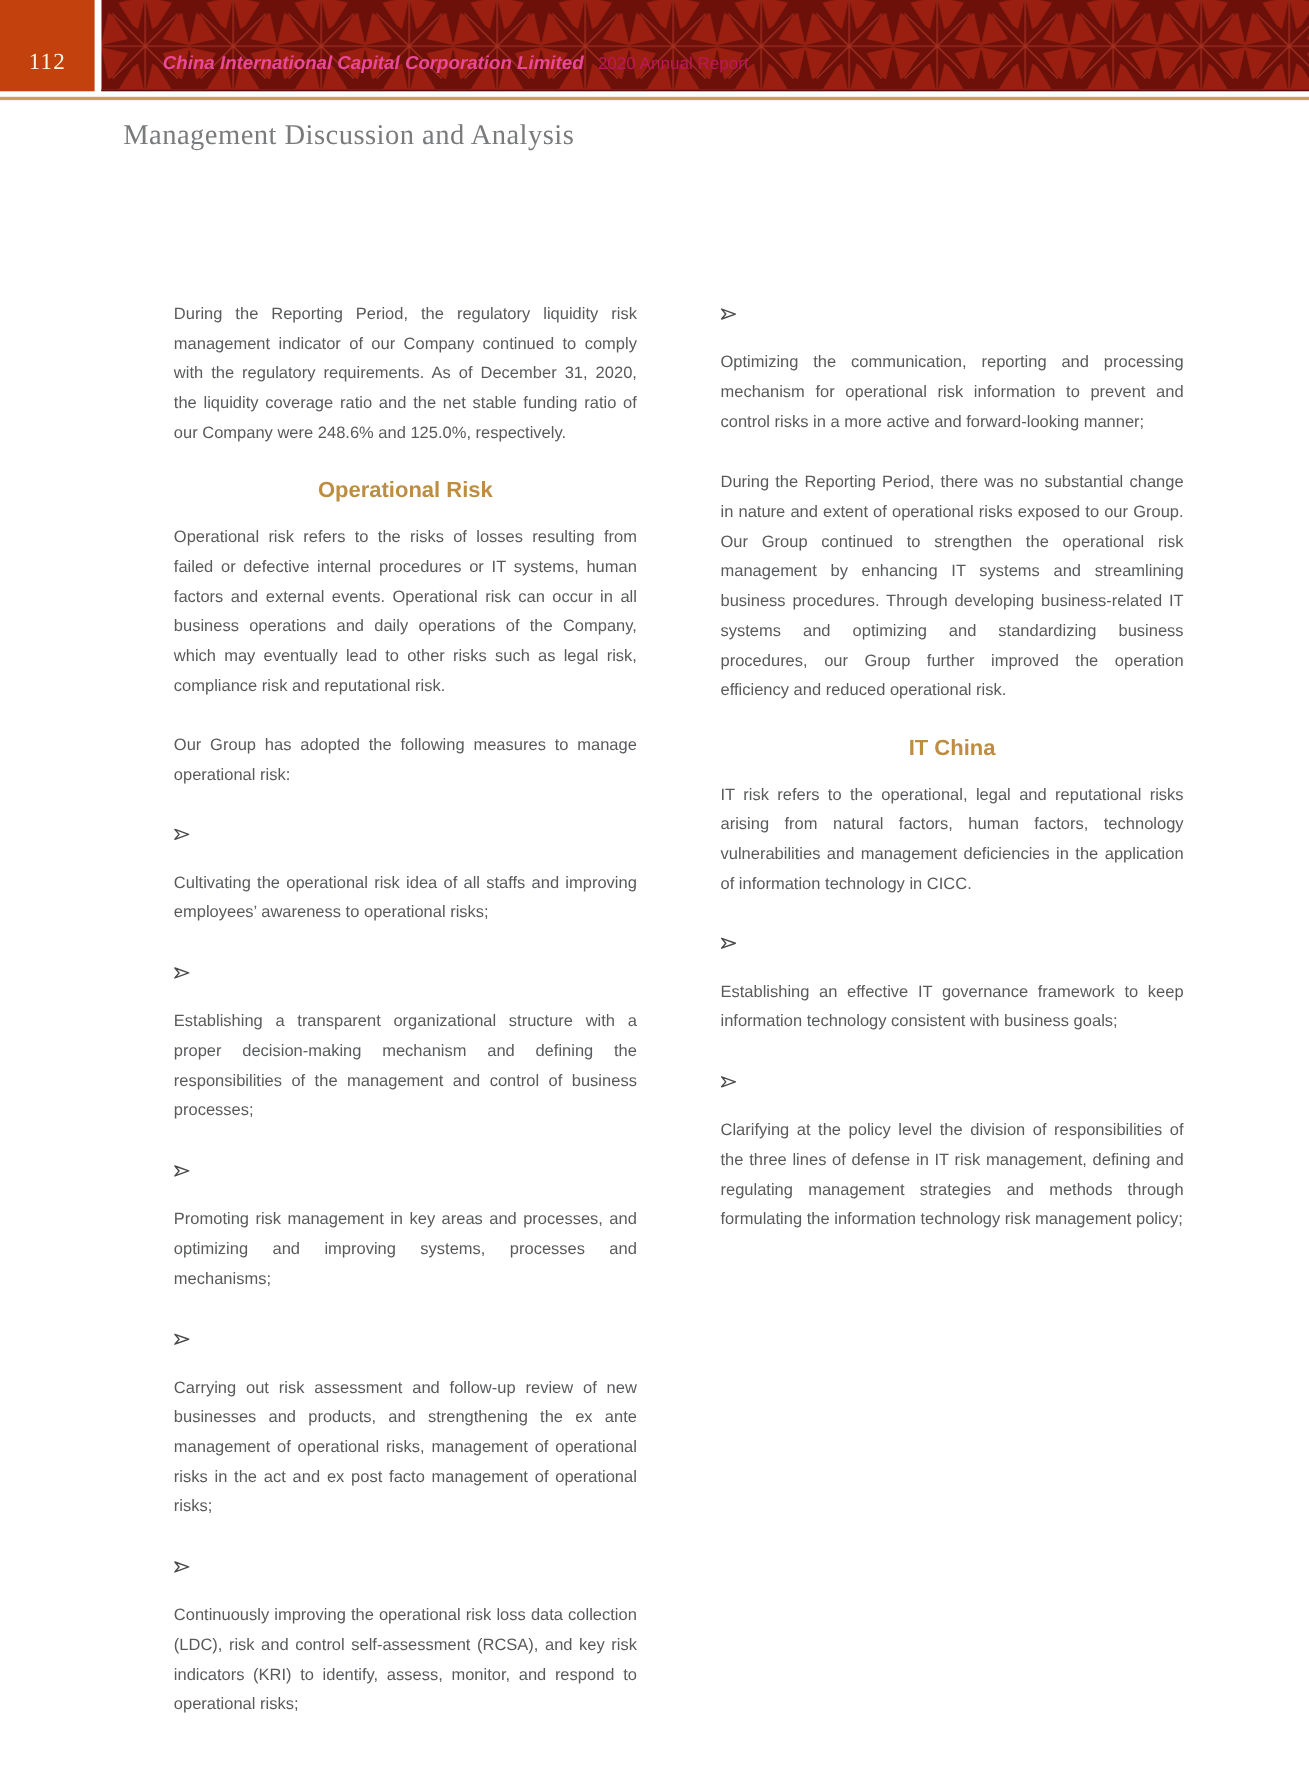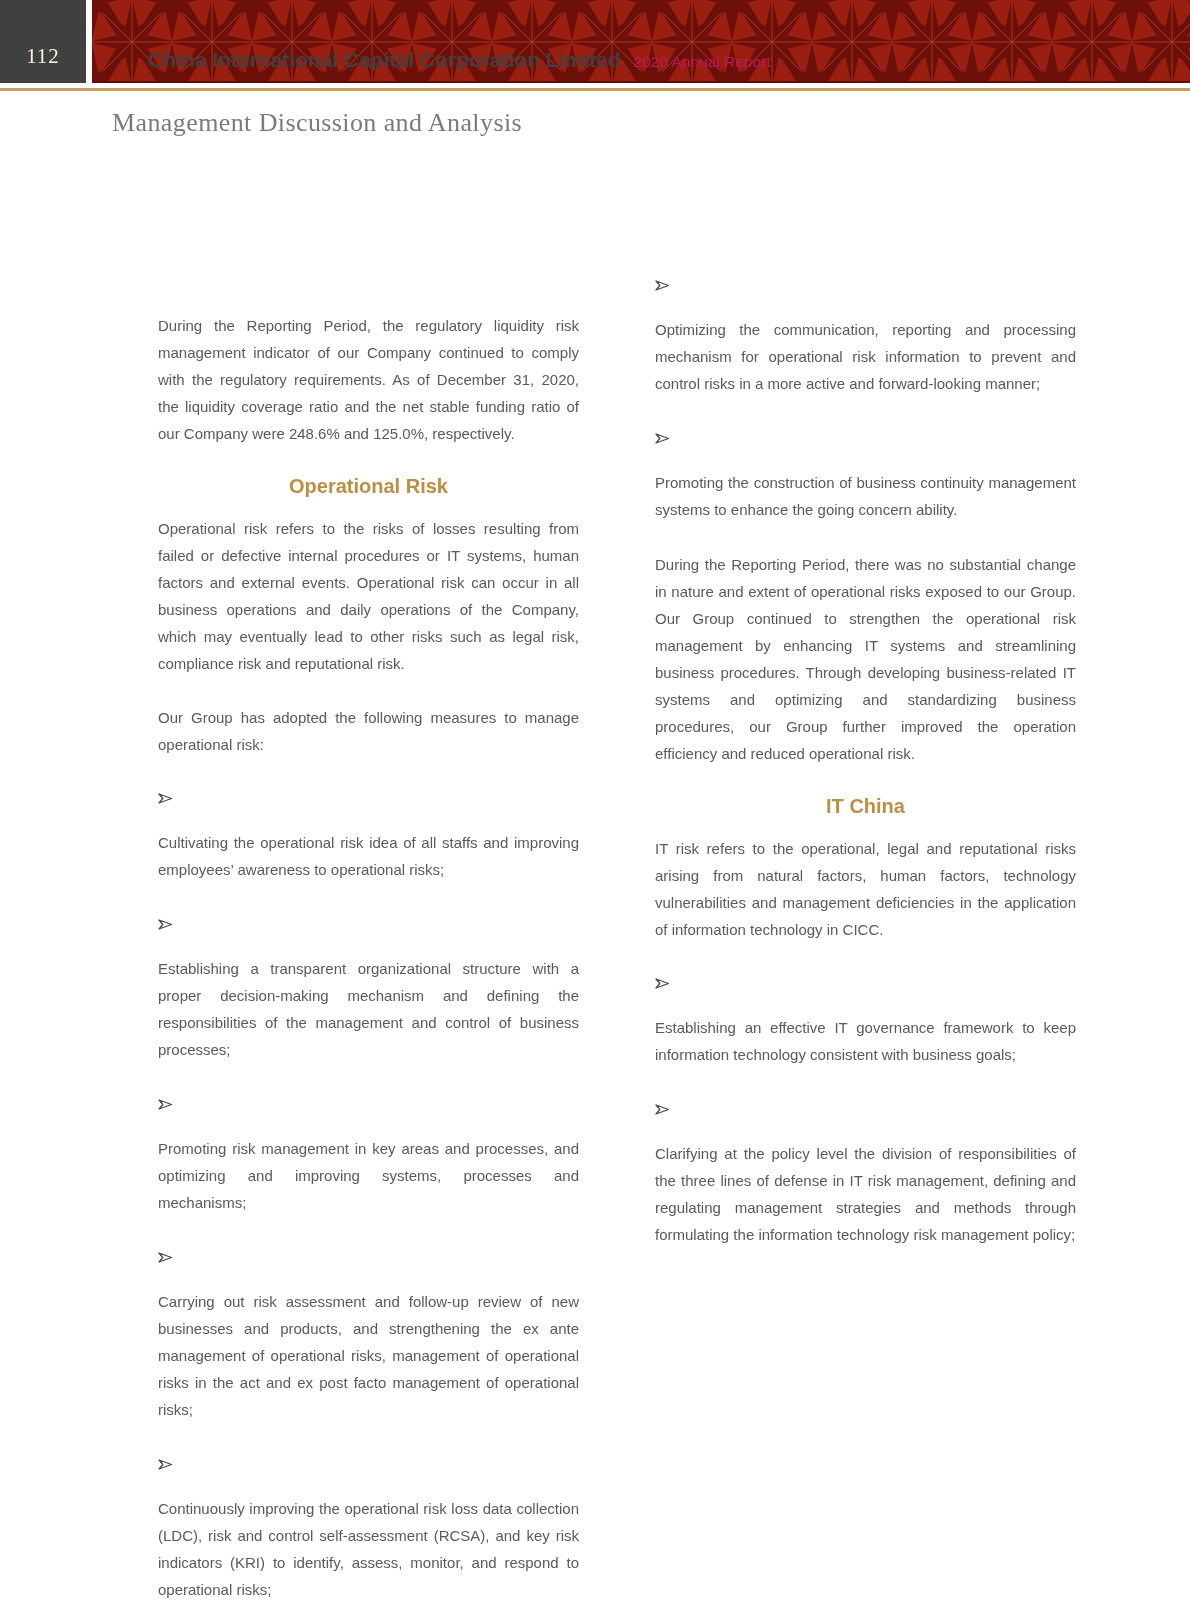--- a/index.html
+++ b/index.html
@@ -2,52 +2,52 @@
 <html><head>
 <meta charset="utf-8">
 <style>
   * { margin:0; padding:0; box-sizing:border-box; }
   html,body { width:1190px; height:1615px; background:#ffffff; }
   body { position:relative; font-family:"Liberation Sans","DejaVu Sans",sans-serif; overflow:hidden; }
 
   
   .pagenum-box{
     position:absolute; left:0; top:0; width:86px; height:83px;
-    background:#404040; display:flex; align-items:center; justify-content:center;
+    background:#c2410c; display:flex; align-items:center; justify-content:center;
     padding-top:30px;
   }
   .pagenum{
     font-family:"Liberation Serif","DejaVu Serif",serif;
     font-size:21px; color:#FCF4E2; letter-spacing:1px;
   }
   .banner{
     position:absolute; left:92px; top:0; right:0; height:83px;
     border-bottom:2px solid #5F0D07; overflow:hidden;
   }
   .banner svg.pattern{ position:absolute; left:0; top:0; width:100%; height:100%; display:block; }
   .banner-text{
     position:absolute; left:56px; top:49px; line-height:1; white-space:nowrap;
   }
-  .company{ font-weight:bold; font-size:21px; color:#404040; }
+  .company{ font-weight:bold; font-size:17px; color:#ec4899;font-style:italic; }
   .report{ font-size:15.5px; color:#be185d; margin-left:13px; font-weight:400; }
   .gold-rule{
     position:absolute; left:0; top:88px; width:100%; height:3px; background:#C8A15F;
   }
   .page-title{
     position:absolute; left:112px; top:108px;
     font-family:"Liberation Serif","DejaVu Serif",serif;
     font-size:26px; font-weight:400; color:#7A7B7D; letter-spacing:0.4px;
   }
 
   
   .col{
     position:absolute; top:272px; width:421px;
     color:#595A5C; font-size:15px; line-height:27px; text-align:justify;
   }
-  .col-left{ left:158px;margin-top:40px; }
+  .col-left{ left:158px; }
   .col-right{ left:655px; }
 
   .para{ margin-bottom:27px; }
   .sec-heading{
     font-size:20px; line-height:24px; font-weight:bold; color:#BD8D42;
     text-align:center; margin:4px 0 17px 0;
   }
   .bullet{ display:flex; margin-bottom:28px;flex-direction:column; }
   .bullet:last-child{ margin-bottom:0; }
   .bmark{ flex:0 0 44px; width:44px; padding-top:8px; }
@@ -154,28 +154,20 @@
 
 <div class="col col-right">
   <div class="bullet">
     <span class="bmark">
       <svg viewBox="0 0 15 11">
           <path d="M1 1 L13.5 5.5 L1 10 L4.8 5.5 Z" fill="none" stroke="#4a4a4a" stroke-width="1.3" stroke-linejoin="round"></path>
         </svg>
     </span>
     <p class="btxt">Optimizing the communication, reporting and processing mechanism for operational risk information to prevent and control risks in a more active and forward-looking manner;</p>
   </div>
-  <div class="bullet" style="margin-bottom:28px;">
-    <span class="bmark">
-      <svg viewBox="0 0 15 11">
-          <path d="M1 1 L13.5 5.5 L1 10 L4.8 5.5 Z" fill="none" stroke="#4a4a4a" stroke-width="1.3" stroke-linejoin="round"></path>
-        </svg>
-    </span>
-    <p class="btxt">Promoting the construction of business continuity management systems to enhance the going concern ability.</p>
-  </div>
 
   <p class="para">During the Reporting Period, there was no substantial change in nature and extent of operational risks exposed to our Group. Our Group continued to strengthen the operational risk management by enhancing IT systems and streamlining business procedures. Through developing business-related IT systems and optimizing and standardizing business procedures, our Group further improved the operation efficiency and reduced operational risk.</p>
 
   <h2 class="sec-heading">IT China</h2>
 
   <p class="para">IT risk refers to the operational, legal and reputational risks arising from natural factors, human factors, technology vulnerabilities and management deficiencies in the application of information technology in CICC.</p>
 
   <div class="bullet">
     <span class="bmark">
       <svg viewBox="0 0 15 11">

